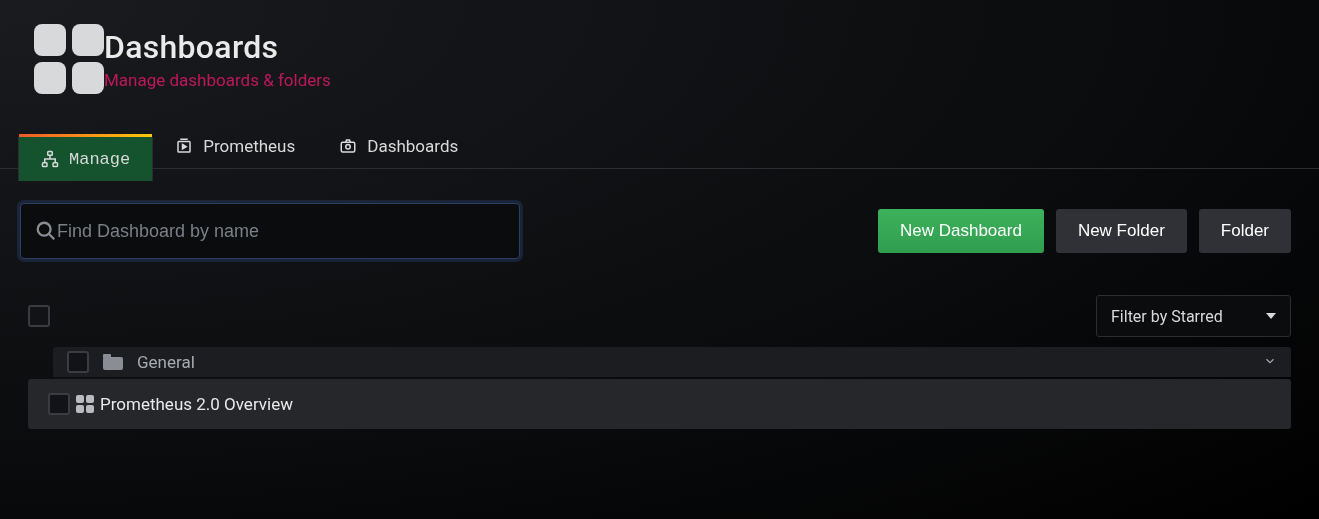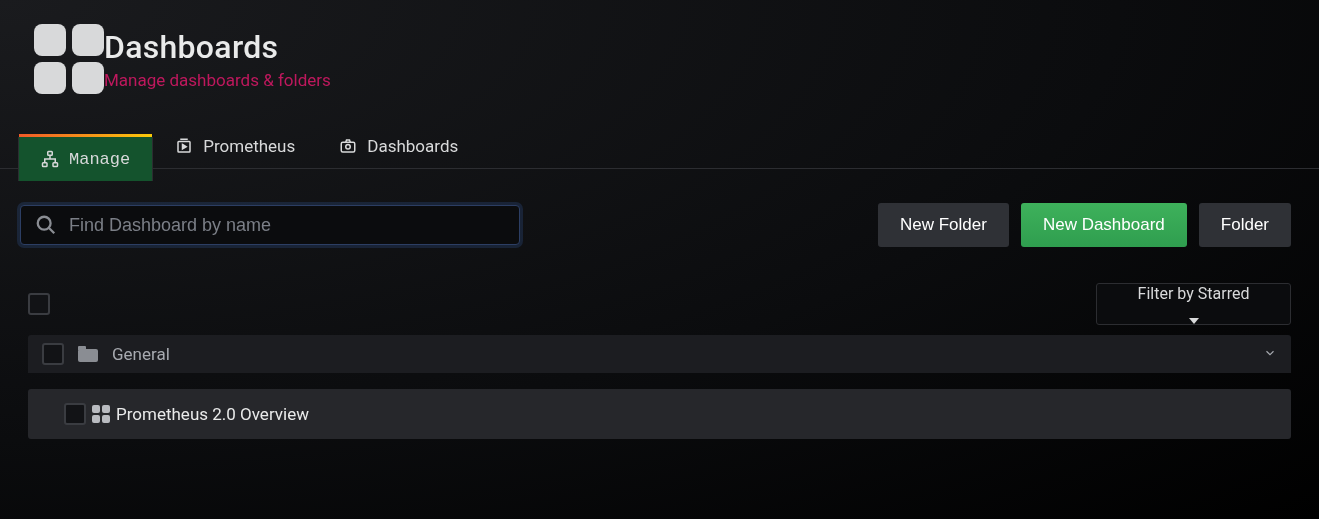--- a/index.html
+++ b/index.html
@@ -83,26 +83,25 @@
   .action-bar {
     display: flex;
     align-items: center;
     padding: 34px 28px 0 20px;
     gap: 12px;
   }
   .search-wrap {
     display: flex;
     align-items: center;
     width: 500px;
-    height: 40px;
+    height: 56px;
     background: #0b0c0e;
     border: 1px solid #2c3e63;
     border-radius: 4px;
     padding: 0 14px;
-    gap: 12px;
     box-shadow: 0 0 0 3px rgba(50,90,160,0.25);
   }
   .search-wrap svg { flex: none; }
   .search-input {
     flex: 1;
     background: transparent;
     border: none;
     outline: none;
     color: #d8d9da;
     font-size: 18px;
@@ -149,58 +148,58 @@
     min-width: 195px;
     height: 42px;
     background: #0b0c0e;
     border: 1px solid #2c2d31;
     border-radius: 3px;
     padding: 0 14px;
     color: #d8d9da;
     font-size: 16px;
     cursor: pointer;
     margin-left: 6px;
-    flex-direction: column;
   }
   .caret-down {
     width: 0; height: 0;
     border-left: 5px solid transparent;
     border-right: 5px solid transparent;
     border-top: 6px solid #d8d9da;
   }
 
   
   .list {
     padding: 0 28px;
   }
   .folder-row {
     display: flex;
     align-items: center;
     background: #1c1d21;
-    height: 38px;
+    height: 30px;
     padding: 0 14px;
     border-radius: 3px 3px 0 0;
     gap: 14px;
+    margin-left: 25px;
   }
   .folder-row .name {
     color: #a7aab0;
     font-size: 17px;
   }
   .folder-row .chev {
     margin-left: auto;
     color: #a7aab0;
   }
   .item-row {
     display: flex;
     align-items: center;
     background: #26272b;
     height: 50px;
-    padding: 0 14px 0 36px;
+    padding: 0 14px 0 20px;
     gap: 6px;
-    margin-top: 16px;
+    margin-top: 2px;
     border-radius: 3px;
   }
   .item-row .name {
     color: #e9eaea;
     font-size: 17px;
   }
   .mini-grid {
     width: 18px; height: 18px;
     display: grid;
     grid-template-columns: 1fr 1fr;
@@ -271,25 +270,25 @@
 
 <div class="action-bar">
   <div class="search-wrap">
     <svg width="22" height="22" viewBox="0 0 24 24" fill="none" stroke="#8a8d93" stroke-width="2.5">
       <circle cx="10" cy="10" r="7"></circle>
         <path d="M21 21l-6-6"></path>
     </svg>
     <input class="search-input" type="text" placeholder="Find Dashboard by name" style="">
   </div>
   <div class="spacer"></div>
+  <button class="btn btn-primary">
+    <span>New Dashboard</span>
+  </button>
   <button class="btn btn-secondary">
     <span>New Folder</span>
-  </button>
-  <button class="btn btn-primary">
-    <span>New Dashboard</span>
   </button>
   <button class="btn btn-secondary">
     <span>Folder</span>
   </button>
 </div>
 
 <div class="filter-row">
   <div class="chk"></div>
   <div class="spacer"></div>
   <div class="filter-select">

